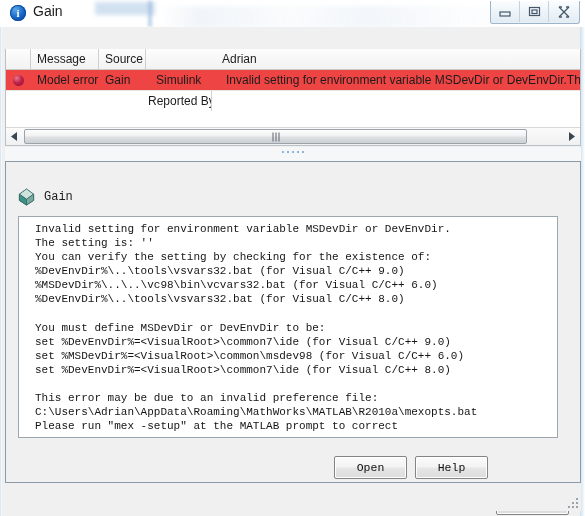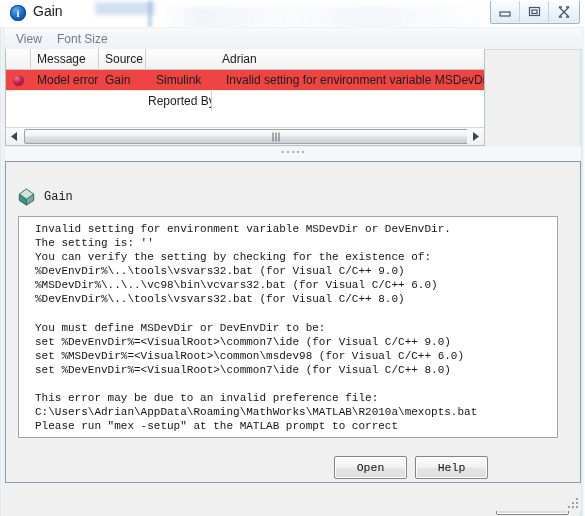--- a/index.html
+++ b/index.html
@@ -139,21 +139,21 @@
     color: #707c88;
     padding: 1px 4px;
   }
   .menu-view { left: 7px; }
   .menu-fontsize { left: 48px; }
 
   
   .listpanel {
     position: absolute;
     left: 5px; top: 49px;
-    width: 480px;
+    width: 576px;
     height: 97px;
     background: #ffffff;
     border: 1px solid #b8c0c8;
     border-top: none;
     box-sizing: border-box;
     overflow: hidden;
   }
   .tbl-header {
     position: absolute;
     left: 0; top: 0;
@@ -392,24 +392,20 @@
       </div>
       <div class="winbtn">
         <svg width="14" height="12" viewBox="0 0 14 12">
           <path d="M2 1 L12 11 M12 1 L2 11" stroke="#45586b" stroke-width="1.3" fill="none"></path>
           <path d="M2 1 L5 1 M9 1 L12 1 M2 11 L5 11 M9 11 L12 11" stroke="#45586b" stroke-width="1.3" fill="none"></path>
         </svg>
       </div>
     </div>
   </div>
 
-  <div class="menubar">
-    <div class="menu-item menu-view">View</div>
-    <div class="menu-item menu-fontsize">Font Size</div>
-  </div>
 
   <div class="listpanel">
     <div class="tbl-header">
       <div class="th c0"></div>
       <div class="th c1">Message</div>
       <div class="th c2">Source</div>
       <div class="th c3">Reported By</div>
       <div class="th c4">Adrian</div>
     </div>
 

